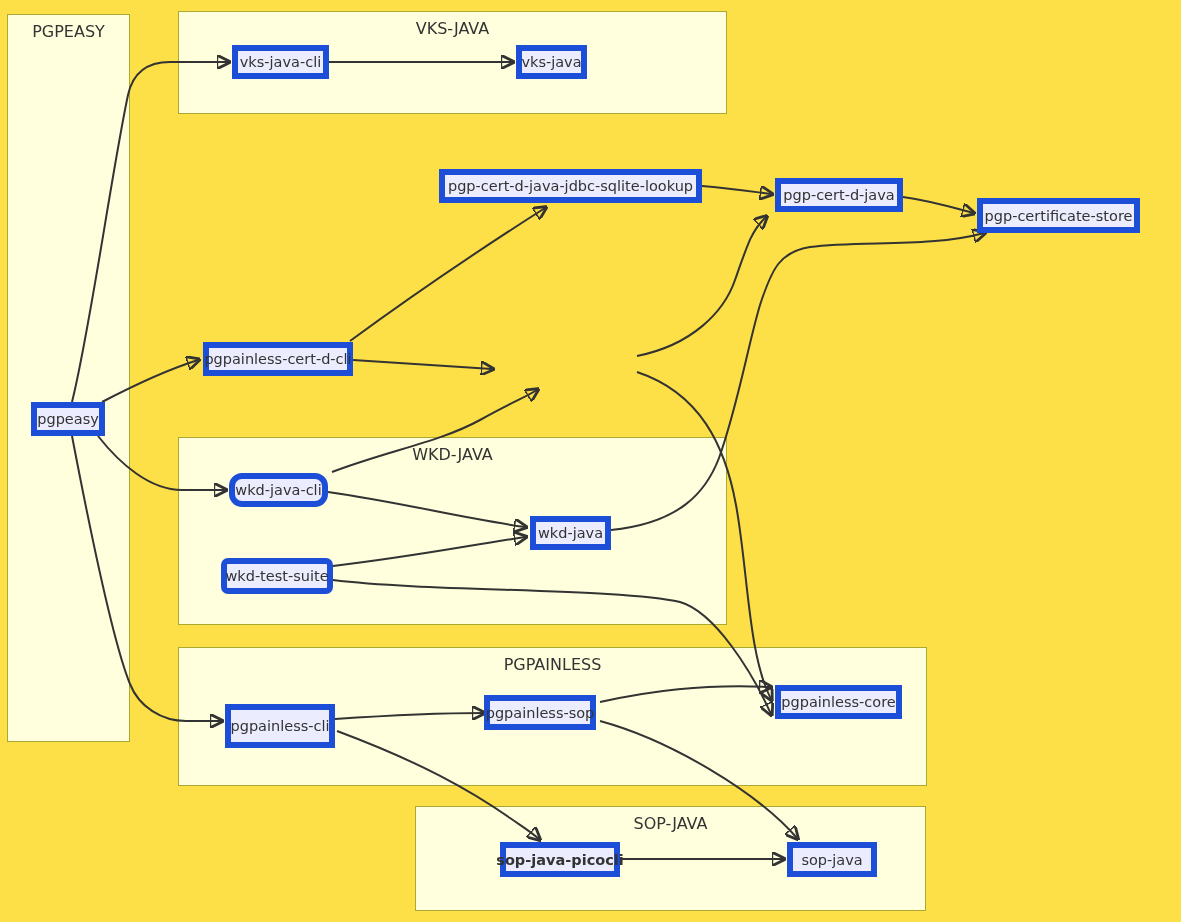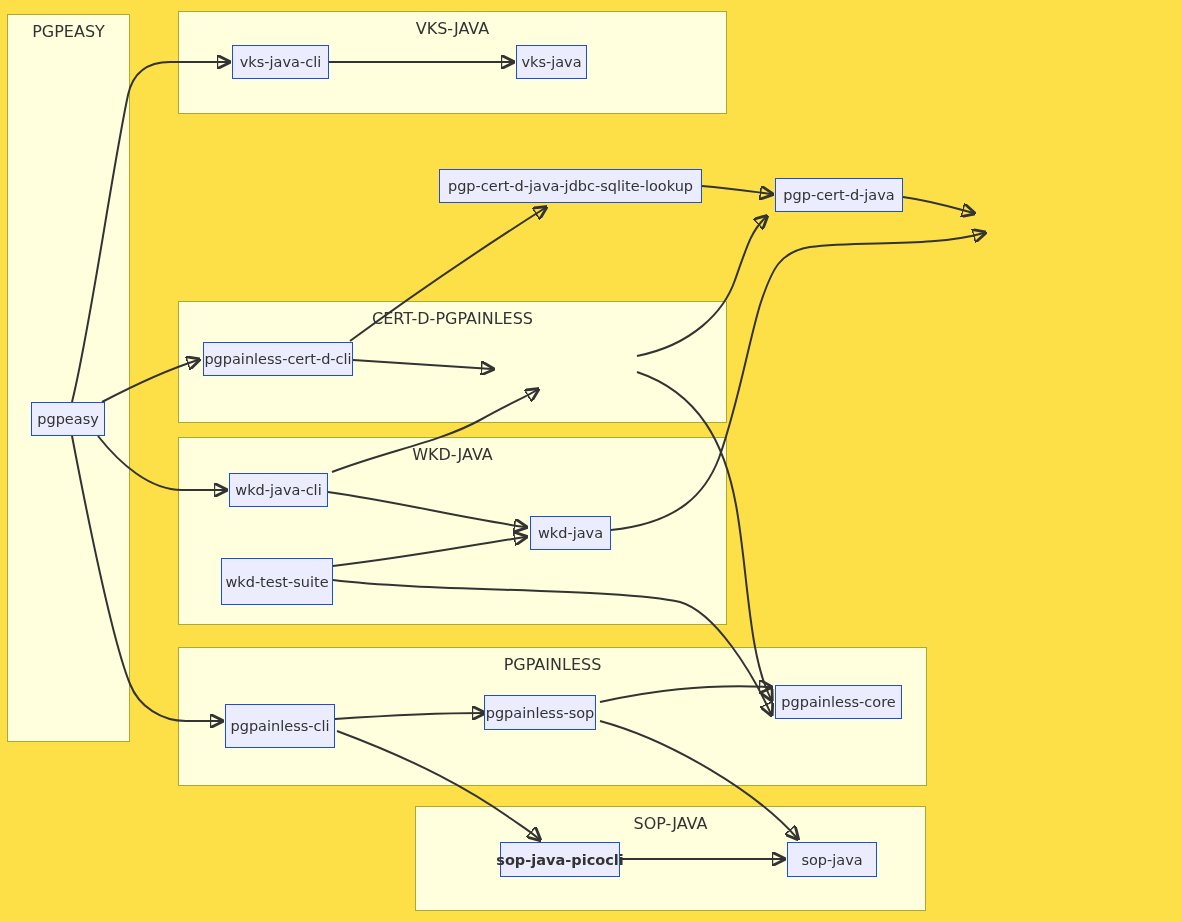--- a/index.html
+++ b/index.html
@@ -20,21 +20,21 @@
     position:absolute;
     top:7px;left:0;right:0;
     text-align:center;
     font-size:16px;
     color:#333;
     white-space:nowrap;
   }
   .node{
     position:absolute;
     background:#ececff;
-    border:1px solid #1d4ed8;
+    border:6px solid #1d4ed8;
     box-sizing:border-box;
     display:flex;
     align-items:center;
     justify-content:center;
     font-size:14.5px;
     color:#333;
     white-space:nowrap;
   }
   #edges{
     position:absolute;
@@ -51,23 +51,20 @@
 </head>
 <body>
 
 <div id="stage">
 
   <div class="cluster" style="left:7px;top:14px;width:123px;height:728px;">
     <span class="cluster-title">PGPEASY</span>
   </div>
   <div class="cluster" style="left:178px;top:11px;width:549px;height:103px;">
     <span class="cluster-title">VKS-JAVA</span>
-  </div>
-  <div class="cluster" style="left:178px;top:301px;width:549px;height:122px;">
-    <span class="cluster-title">CERT-D-PGPAINLESS</span>
   </div>
   <div class="cluster" style="left:178px;top:437px;width:549px;height:188px;">
     <span class="cluster-title">WKD-JAVA</span>
   </div>
   <div class="cluster" style="left:178px;top:647px;width:749px;height:139px;">
     <span class="cluster-title">PGPAINLESS</span>
   </div>
   <div class="cluster" style="left:415px;top:806px;width:511px;height:105px;">
     <span class="cluster-title">SOP-JAVA</span>
   </div>
@@ -109,27 +106,30 @@
   </div>
   <div class="node" style="left:516px;top:45px;width:71px;height:34px;">
     <span>vks-java</span>
   </div>
   <div class="node" style="left:439px;top:169px;width:263px;height:34px;">
     <span>pgp-cert-d-java-jdbc-sqlite-lookup</span>
   </div>
   <div class="node" style="left:775px;top:178px;width:128px;height:34px;">
     <span>pgp-cert-d-java</span>
   </div>
+  <div class="node" style="left:977px;top:198px;width:163px;height:35px;">
+    <span>pgp-certificate-store</span>
+  </div>
   <div class="node" style="left:203px;top:342px;width:150px;height:34px;">
     <span>pgpainless-cert-d-cli</span>
   </div>
-  <div class="node" style="left:229px;top:473px;width:99px;height:34px;">
+  <div class="node" style="left:229px;top:473px;width:99px;height:34px;border-radius:13px;">
     <span>wkd-java-cli</span>
   </div>
-  <div class="node" style="left:221px;top:558px;width:112px;height:47px;">
+  <div class="node" style="left:221px;top:558px;width:112px;height:36px;border-radius:7px;">
     <span>wkd-test-suite</span>
   </div>
   <div class="node" style="left:530px;top:516px;width:81px;height:34px;">
     <span>wkd-java</span>
   </div>
   <div class="node" style="left:225px;top:704px;width:110px;height:44px;">
     <span>pgpainless-cli</span>
   </div>
   <div class="node" style="left:484px;top:695px;width:112px;height:35px;text-align:right;">
     <span>pgpainless-sop</span>

